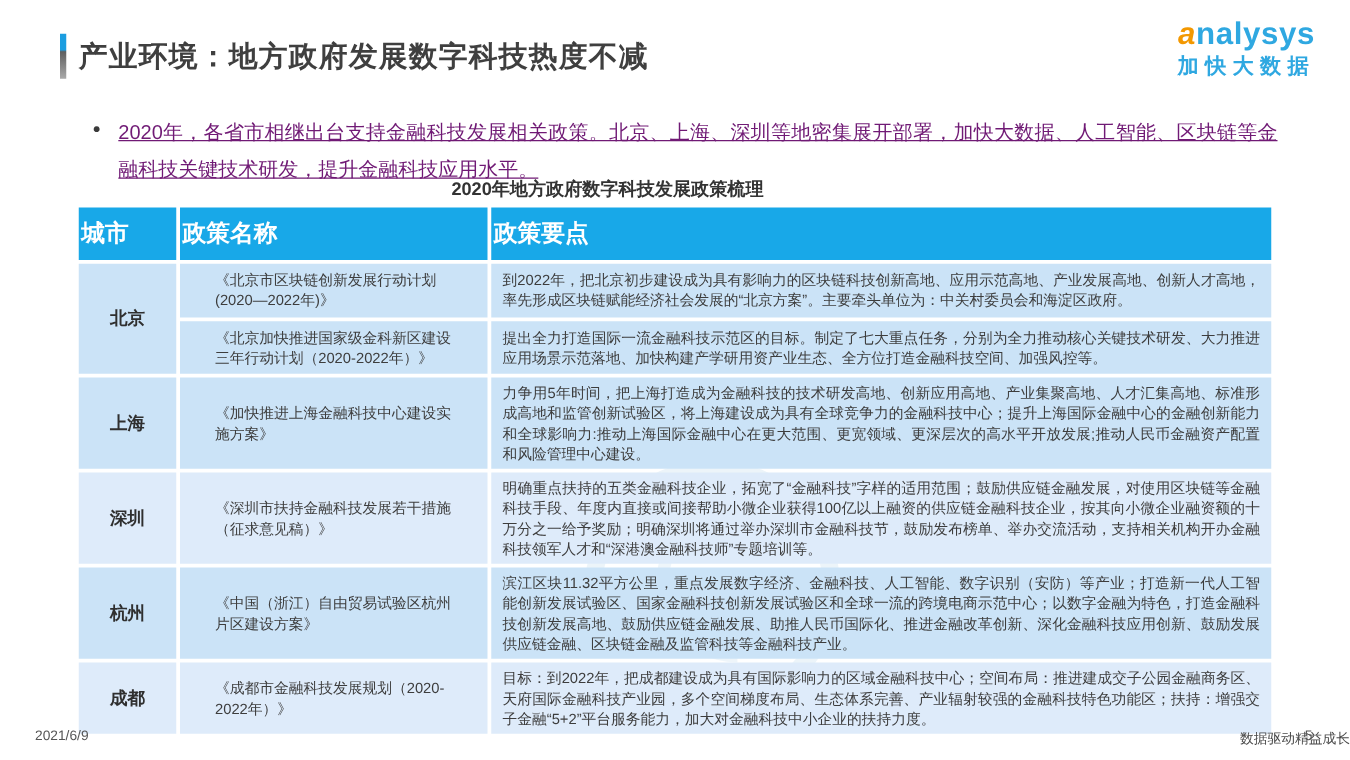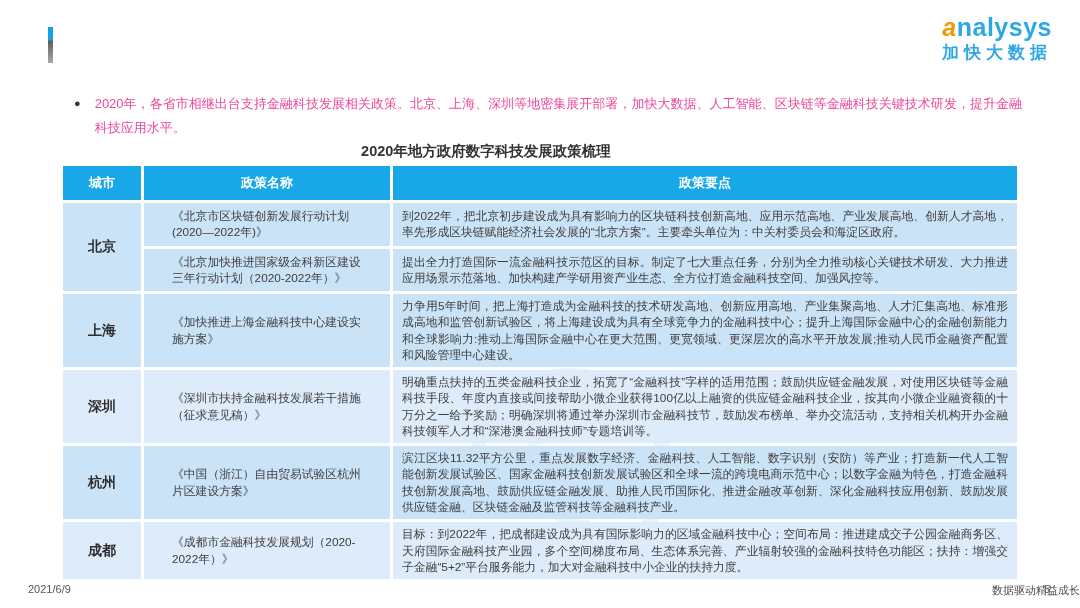--- a/index.html
+++ b/index.html
@@ -14,30 +14,30 @@
   .page-title { font-size: 23px; font-weight: bold; color: #3f3f3f; letter-spacing: 1px; }
 
   .logo { position: absolute; top: 14px; right: 28px; text-align: right; line-height: 1.1; }
   .logo-top { font-size: 25px; font-weight: bold; color: var(--logo-blue); letter-spacing: 0.5px; }
   .logo-top .swirl { color: var(--logo-orange); font-style: italic; font-weight: bold; }
   .logo-cn { font-size: 17px; font-weight: bold; color: var(--logo-blue); letter-spacing: 5px; margin-top: 2px; }
 
   
   .intro { position: absolute; top: 92px; left: 74px; width: 948px; display: flex; }
   .bullet { font-size: 11px; color: #3a3a3a; margin: 5px 14px 0 0; }
-  .intro-text { font-size: 13px; color: #ec4899; line-height: 1.85; text-align: justify; }
+  .intro-text { font-size: 16px; color: #701a75; line-height: 1.85; text-align: justify; text-decoration: underline; }
 
   
   .table-title { position: absolute; top: 142px; left: 0; width: 972px; text-align: center;
     font-size: 14.5px; font-weight: bold; color: #333; }
 
   .policy-table { position: absolute; top: 163px; left: 60px; width: 960px;
     border-collapse: separate; border-spacing: 3px; table-layout: fixed; }
-  .policy-table th { background: var(--header-bg); color: #fff; font-size: 13px; font-weight: bold;
-    padding: 8px 2px; text-align: center; }
+  .policy-table th { background: var(--header-bg); color: #fff; font-size: 19px; font-weight: bold;
+    padding: 8px 2px; text-align: left; }
   .policy-table td { font-size: 11.8px; color: #3d3d3d; line-height: 1.38; vertical-align: middle; }
   td.city { text-align: center; font-weight: bold; font-size: 14px; color: #2f2f2f; margin-top: 44px; }
   td.name { padding: 5px 28px; }
   td.points { padding: 4px 9px; text-align: justify; }
   .shade-a { background: var(--row-shade-a); }
   .shade-b { background: var(--row-shade-b); }
 
   
   .watermark { position: absolute; top: 300px; left: 300px; width: 520px; height: 290px;
     opacity: 0.16; pointer-events: none; }
@@ -49,20 +49,21 @@
   .footer .slogan { position: absolute; left: 0; width: 100%; text-align: right; top: 3px; color: #4a4a4a; }
   .footer .page-num { position: absolute; right: 30px; top: 3px; }
 </style>
 </head>
 <body>
 
 <div class="slide">
 
   <div class="title-wrap">
     <div class="accent-bar"></div>
+    <div class="page-title">产业环境：地方政府发展数字科技热度不减</div>
   </div>
 
   <div class="logo">
     <div class="logo-top"><span class="swirl">a</span><span>nalysys</span></div>
     <div class="logo-cn">加快大数据</div>
   </div>
 
   <div class="intro">
     <span class="bullet">●</span>
     <span class="intro-text">2020年，各省市相继出台支持金融科技发展相关政策。北京、上海、深圳等地密集展开部署，加快大数据、人工智能、区块链等金融科技关键技术研发，提升金融科技应用水平。</span>

